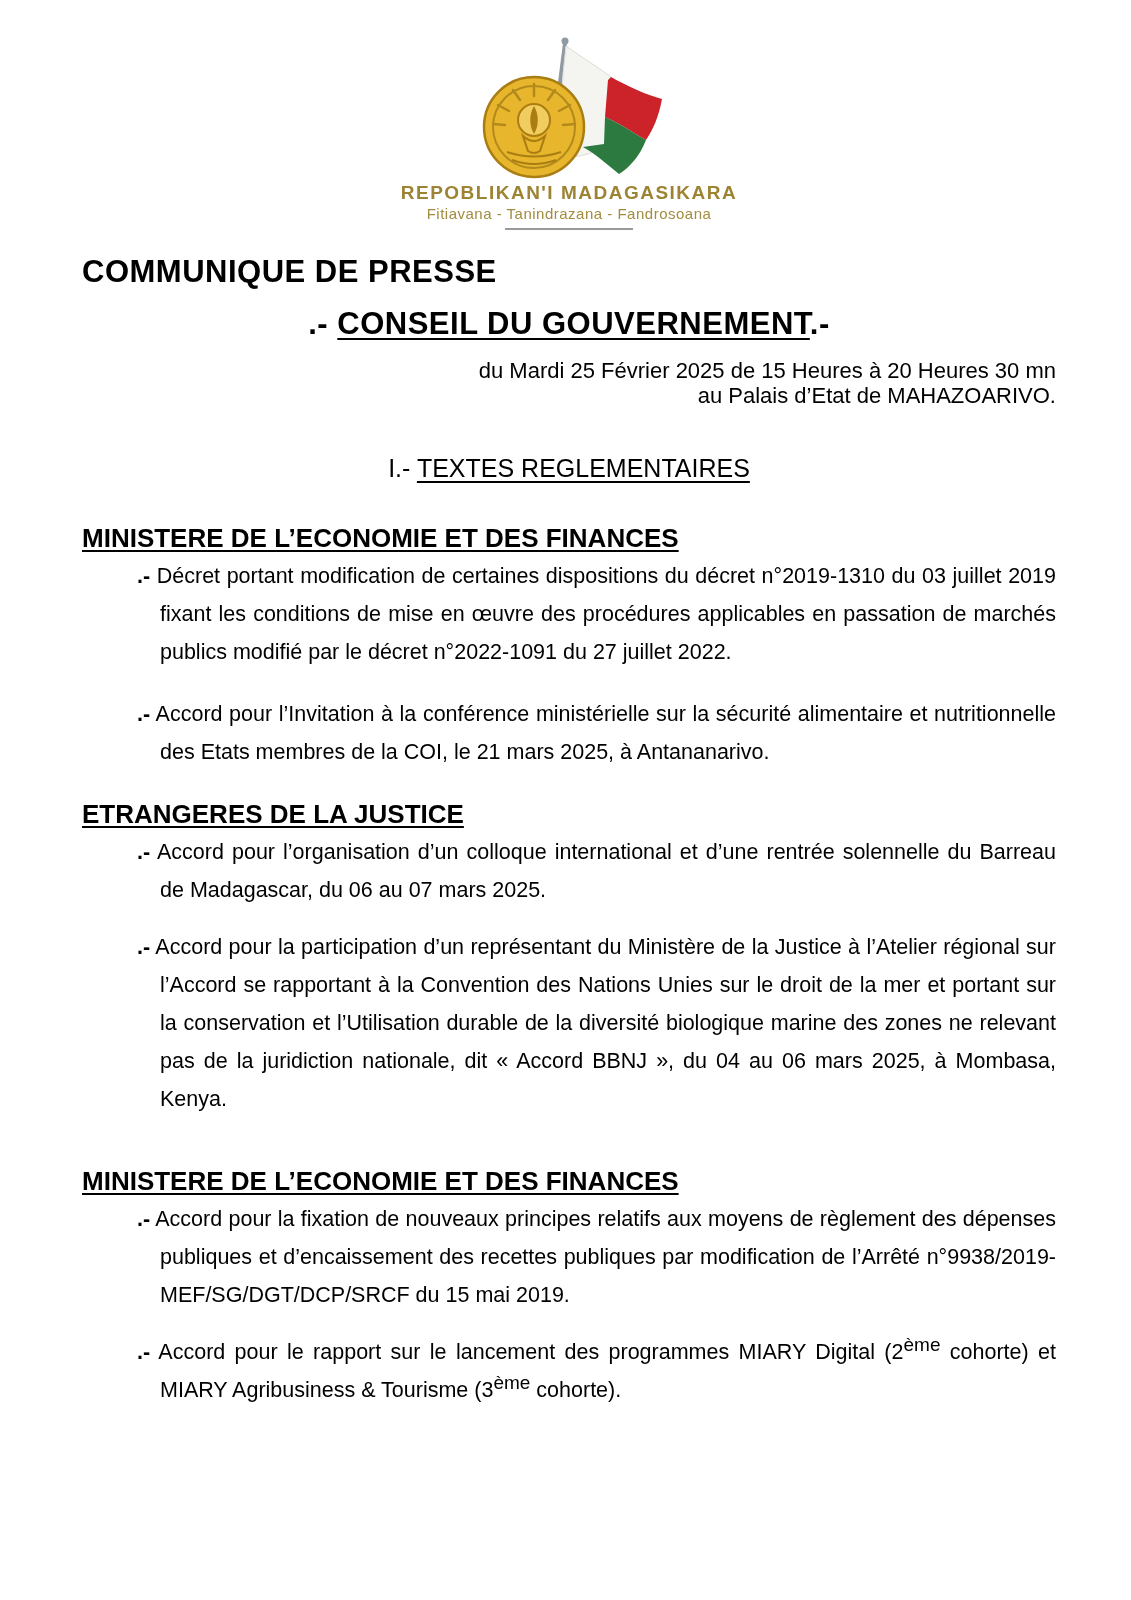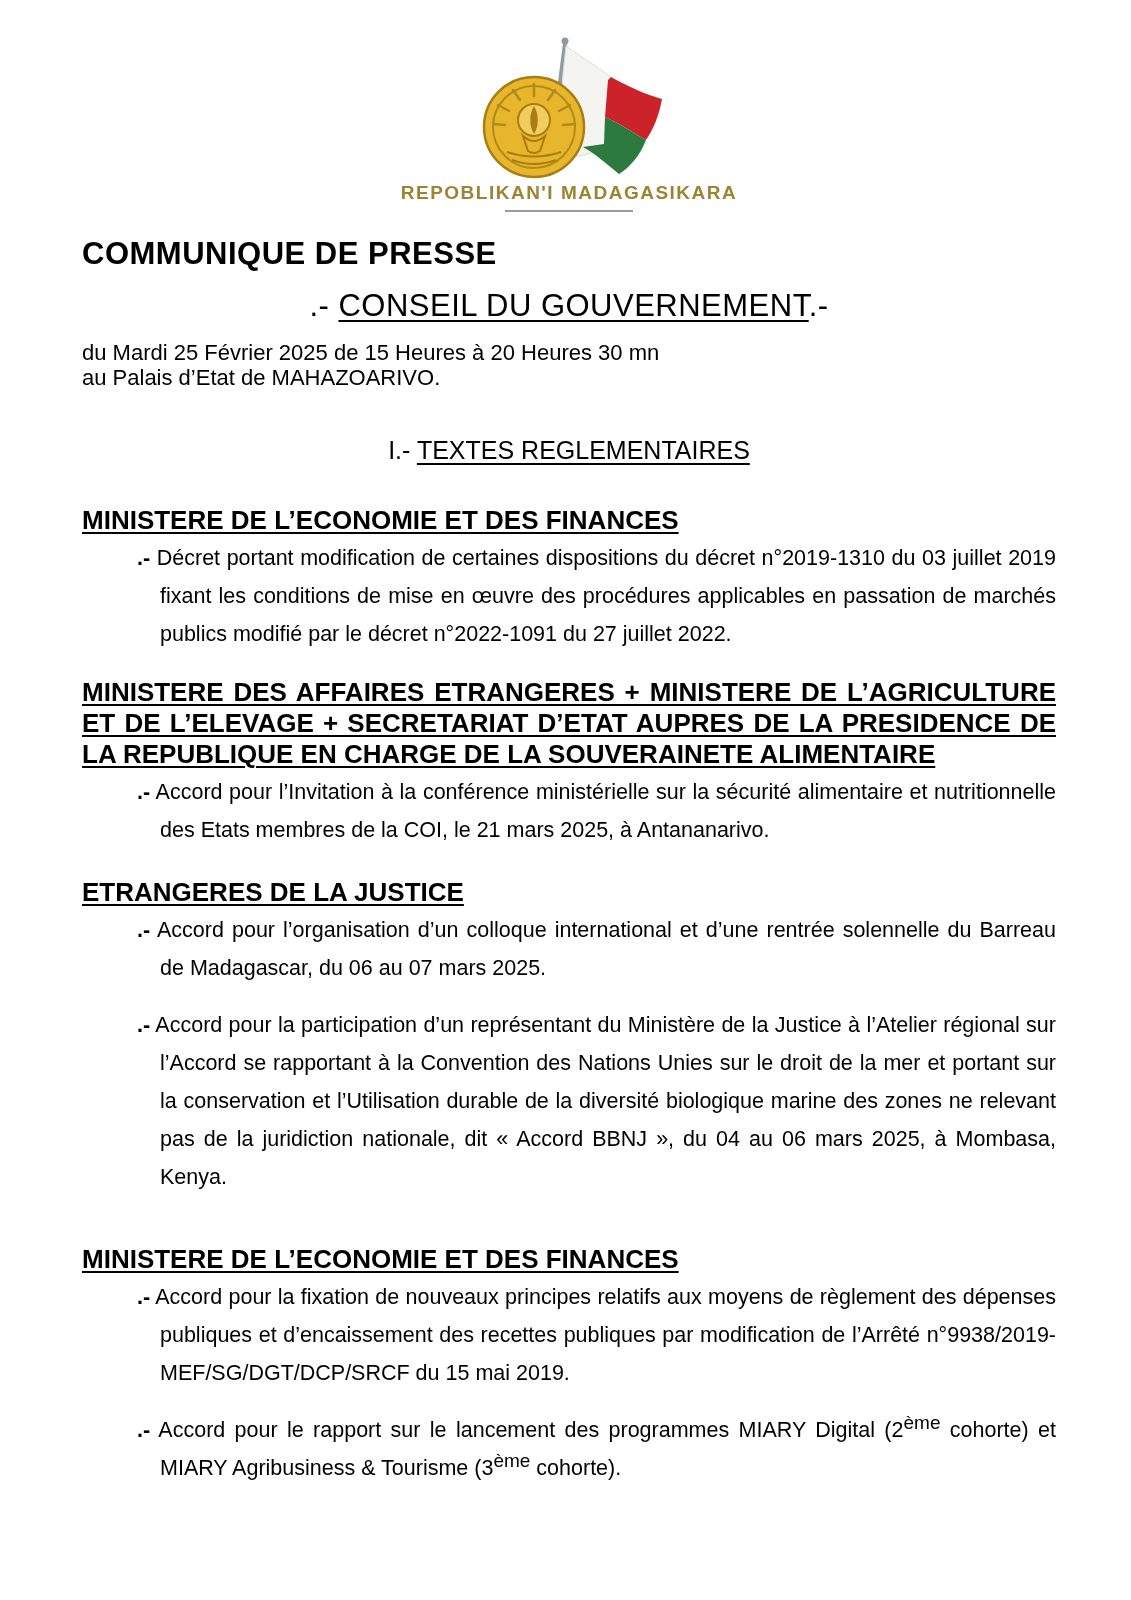--- a/index.html
+++ b/index.html
@@ -40,27 +40,27 @@
   .doc-title {
     text-align: left;
     font-size: 31px;
     font-weight: bold;
     letter-spacing: 0.5px;
     margin: 24px 0 0;
   }
   .doc-subtitle {
     text-align: center;
     font-size: 31px;
-    font-weight: normal;
+    font-weight: bold;
     letter-spacing: 0.5px;
     margin: 16px 0 0;
   }
   .u { text-decoration: underline; text-decoration-thickness: 2px; text-underline-offset: 4px; }
   .date-line {
-    text-align: left;
+    text-align: right;
     font-size: 22px;
     line-height: 25px;
     margin: 0;
   }
   .date-block { margin-top: 16px; }
   .section-heading {
     text-align: center;
     font-size: 25px;
     font-weight: normal;
     margin: 0;
@@ -116,20 +116,21 @@
       <path d="M63,62 L63,50 M49,66 L42,56 M77,66 L84,56 M38,77 L27,71 M88,77 L99,71 M34,91 L22,90 M92,91 L104,90" stroke="#b28a1c" stroke-width="2.5" fill="none" stroke-linecap="round"></path>
 
       <circle cx="63" cy="86" r="16" fill="#f0cd5e" stroke="#a97d12" stroke-width="2"></circle>
       <path d="M63,72 C58,80 58,92 63,100 C68,92 68,80 63,72 Z" fill="#a97d12"></path>
 
       <path d="M52,102 Q63,112 74,102 L69,117 Q63,121 57,117 Z" fill="none" stroke="#a97d12" stroke-width="2"></path>
 
       <path d="M36,118 Q63,127 90,118 M41,126 Q63,134 85,126" stroke="#a97d12" stroke-width="2" fill="none"></path>
     </svg>
     <div class="logo-title">REPOBLIKAN'I MADAGASIKARA</div>
+    <div class="logo-motto">Fitiavana - Tanindrazana - Fandrosoana</div>
     <div class="logo-rule"></div>
   </div>
 
   <h1 class="doc-title">COMMUNIQUE DE PRESSE</h1>
 
   <h2 class="doc-subtitle"><span>.- </span><span class="u">CONSEIL DU GOUVERNEMENT</span><span>.-</span></h2>
 
   <div class="date-block">
     <p class="date-line">du Mardi 25 Février 2025 de 15 Heures à 20 Heures 30 mn</p>
     <p class="date-line">au Palais d’Etat de MAHAZOARIVO.</p>
@@ -137,21 +138,20 @@
 
   <h3 class="section-heading section-one"><span>I.-</span> <span class="u">TEXTES REGLEMENTAIRES</span></h3>
 
   <div class="group group-first">
     <h4 class="ministry-heading">MINISTERE DE L’ECONOMIE ET DES FINANCES</h4>
     <p class="item"><span class="bullet">.-</span> <span>Décret portant modification de certaines dispositions du décret n°2019-1310 du 03 juillet 2019 fixant les conditions de mise en œuvre des procédures applicables en passation de marchés publics modifié par le décret n°2022-1091 du 27 juillet 2022.</span></p>
   </div>
 
 
   <div class="group" style="margin-top:24px">
-    <h4 class="ministry-heading">MINISTERE DES AFFAIRES ETRANGERES + MINISTERE DE L’AGRICULTURE ET DE L’ELEVAGE + SECRETARIAT D’ETAT AUPRES DE LA PRESIDENCE DE LA REPUBLIQUE EN CHARGE DE LA SOUVERAINETE ALIMENTAIRE</h4>
     <p class="item"><span class="bullet">.-</span> <span>Accord pour l’Invitation à la conférence ministérielle sur la sécurité alimentaire et nutritionnelle des Etats membres de la COI, le 21 mars 2025, à Antananarivo.</span></p>
   </div>
 
   <div class="group">
     <h4 class="ministry-heading">ETRANGERES DE LA JUSTICE</h4>
     <p class="item"><span class="bullet">.-</span> <span>Accord pour l’organisation d’un colloque international et d’une rentrée solennelle du Barreau de Madagascar, du 06 au 07 mars 2025.</span></p>
     <p class="item"><span class="bullet">.-</span> <span>Accord pour la participation d’un représentant du Ministère de la Justice à l’Atelier régional sur l’Accord se rapportant à la Convention des Nations Unies sur le droit de la mer et portant sur la conservation et l’Utilisation durable de la diversité biologique marine des zones ne relevant pas de la juridiction nationale, dit « Accord BBNJ », du 04 au 06 mars 2025, à Mombasa, Kenya.</span></p>
   </div>
 
   <div class="group group-gap">

